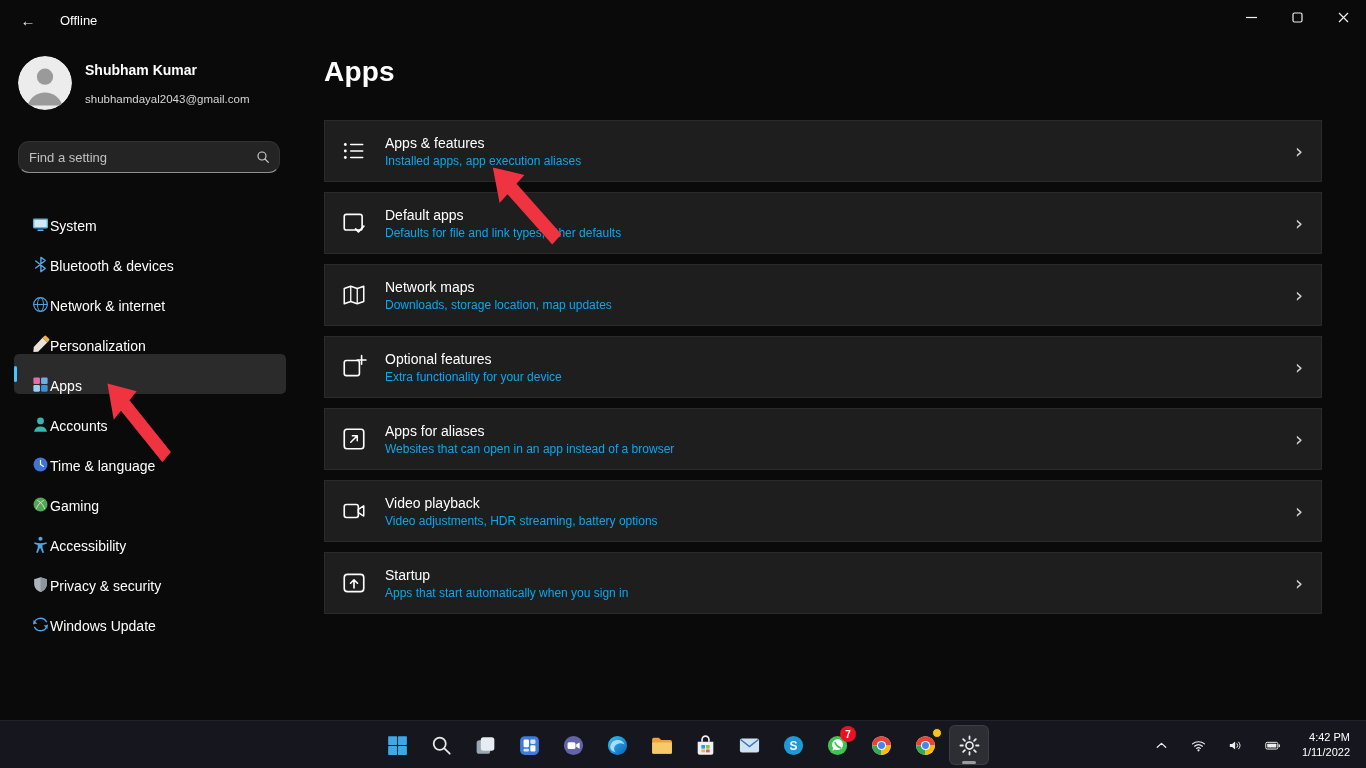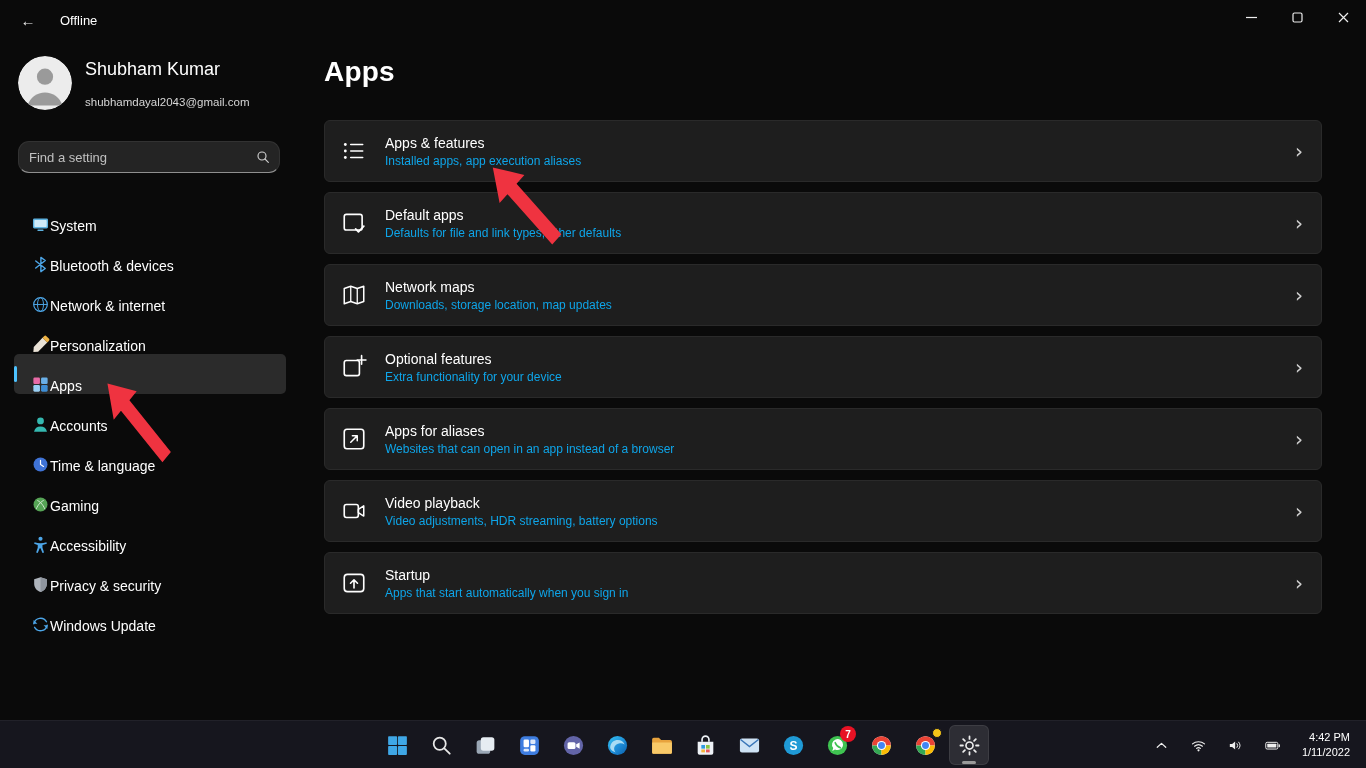--- a/index.html
+++ b/index.html
@@ -13,21 +13,21 @@
               border-radius:4px; font-size:15px; color:#eee; cursor:pointer; }
   .tb-title { margin-left:14px; font-size:13px; color:#fff; }
   .win-controls { position:absolute; right:0; top:0; display:flex; }
   .win-btn { width:46px; height:34px; display:flex; align-items:center; justify-content:center; color:#eee; }
   .win-btn svg { display:block; }
 
   
   .sidebar { position:absolute; top:40px; left:0; width:300px; bottom:48px; }
   .account { position:absolute; top:16px; left:18px; display:flex; align-items:center; gap:13px; cursor:pointer; }
   .avatar { width:54px; height:54px; border-radius:50%; overflow:hidden; flex:0 0 auto; }
-  .acct-name { font-size:18px; font-weight:normal; line-height:1.3; }
+  .acct-name { font-size:14px; font-weight:bold; line-height:1.3; }
   .acct-email { font-size:11.5px; color:#d6d6d6; margin-top:14px; }
 
   .search-box { position:absolute; top:101px; left:18px; width:262px; height:32px;
                 background:#242424; border:1px solid #323232; border-bottom:1px solid #8f8f8f;
                 border-radius:11px; display:flex; align-items:center; padding:0 8px 0 10px; }
   .search-box input { flex:1; background:transparent; border:none; outline:none; color:#eee; font-size:13px;
                       font-family:"Liberation Sans", sans-serif; }
   .search-box input::placeholder { color:#c0c0c0; }
   .search-glyph { width:16px; height:16px; flex:0 0 auto; }
 
@@ -36,21 +36,21 @@
               padding-left:17px; font-size:14px; cursor:pointer; }
   .nav-item.selected { background:#2b2b2b; }
   .nav-item.selected::before { content:""; position:absolute; left:0; top:12px; width:3px; height:16px;
                                border-radius:2px; background:var(--accent,#4cc2ff); }
   .nav-ic { width:19px; height:19px; flex:0 0 auto; }
 
   
   .main { position:absolute; left:324px; top:40px; width:998px; bottom:48px; }
   .page-title { font-size:28px; font-weight:600; margin-top:16px; letter-spacing:.2px; }
   .cards { position:absolute; top:80px; left:0; right:0; }
-  .card { height:62px; background:#1e1e1e; border:1px solid #2a2a2a; border-radius:6px; margin-bottom:10px;
+  .card { height:62px; background:#1e1e1e; border:1px solid #2a2a2a; border-radius:0; margin-bottom:10px;
           display:flex; align-items:center; padding:0 18px 0 16px; gap:18px; cursor:pointer; }
   .card-ic { width:26px; height:26px; flex:0 0 auto; }
   .card-title { font-size:14px; color:#fff; }
   .card-sub { font-size:12px; color:#0ea5e9; margin-top:3px; }
   .chev { margin-left:auto; color:#cfcfcf; font-size:20px; line-height:1; font-family:"DejaVu Sans", sans-serif; }
 
   
   .anno { position:absolute; z-index:60; pointer-events:none; }
 
   

